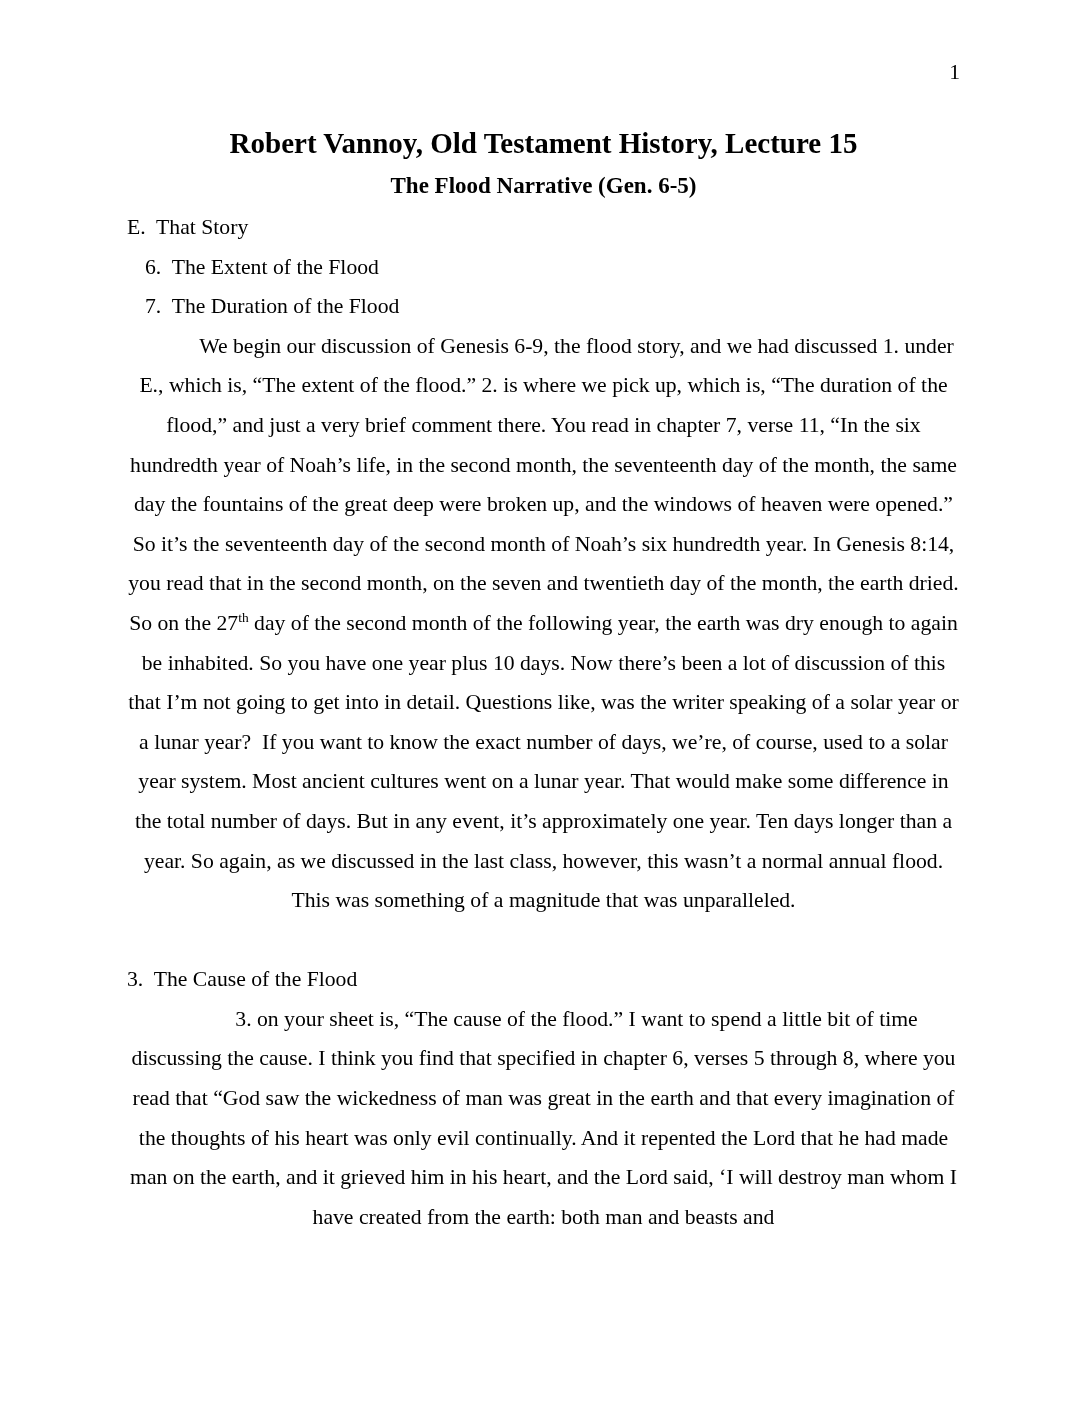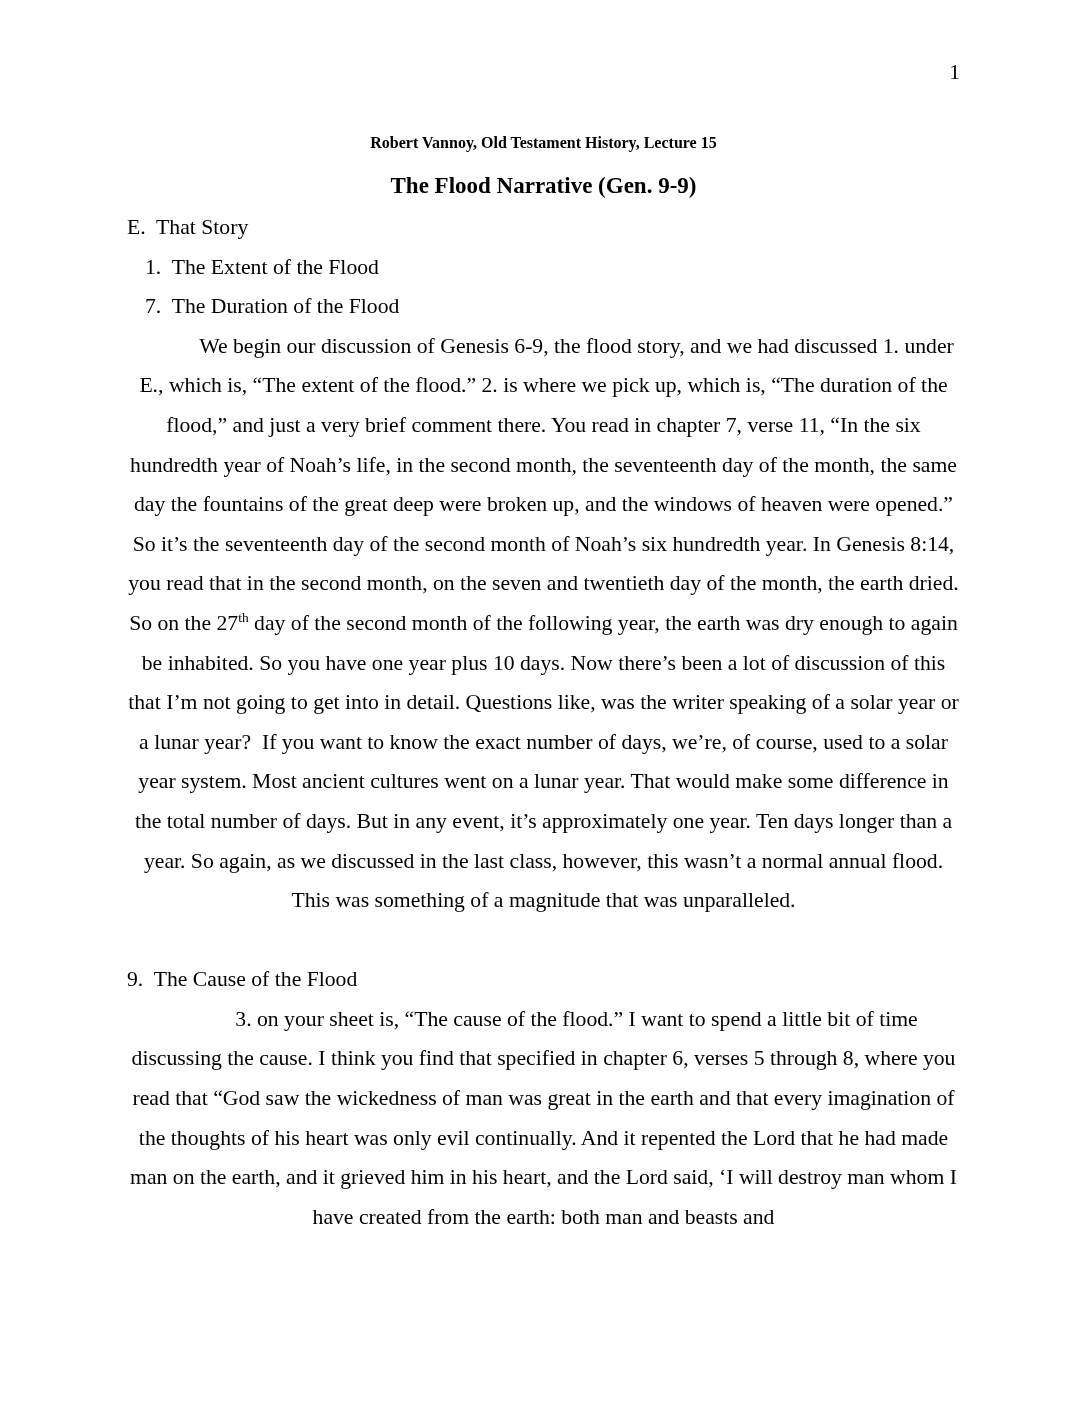--- a/index.html
+++ b/index.html
@@ -20,21 +20,21 @@
   }
   .page-number {
     text-align: right;
     line-height: 40px;
     white-space: pre-wrap;
   }
   .doc-title {
     margin-top: 31px;
     text-align: center;
     font-weight: 700;
-    font-size: 16px;
+    font-size: 29px;
     line-height: 40px;
     white-space: pre-wrap;
   }
   .doc-subtitle {
     text-align: center;
     font-weight: 700;
     font-size: 23px;
     line-height: 45px;
     white-space: pre-wrap;
   }
@@ -58,29 +58,29 @@
 </style>
 </head>
 <body>
 
 <div class="page">
 
   <div class="page-number">1</div>
 
   <h1 class="doc-title">Robert Vannoy, Old Testament History, Lecture 15</h1>
 
-  <h2 class="doc-subtitle">The Flood Narrative (Gen. 9-9)</h2>
+  <h2 class="doc-subtitle">The Flood Narrative (Gen. 6-5)</h2>
 
   <div class="outline-line">E.  That Story</div>
 
-  <div class="outline-line indented">1.  The Extent of the Flood</div>
+  <div class="outline-line indented">6.  The Extent of the Flood</div>
 
   <div class="outline-line indented">7.  The Duration of the Flood</div>
 
   <p class="body-para"><span>We begin our discussion of Genesis 6-9, the flood story, and we had discussed 1. under E., which is, “The extent of the flood.” 2. is where we pick up, which is, “The duration of the flood,” and just a very brief comment there. You read in chapter 7, verse 11, “In the six hundredth year of Noah’s life, in the second month, the seventeenth day of the month, the same day the fountains of the great deep were broken up, and the windows of heaven were opened.” So it’s the seventeenth day of the second month of Noah’s six hundredth year. In Genesis 8:14, you read that in the second month, on the seven and twentieth day of the month, the earth dried. So on the 27</span><sup class="ordinal">th</sup><span> day of the second month of the following year, the earth was dry enough to again be inhabited. So you have one year plus 10 days. Now there’s been a lot of discussion of this that I’m not going to get into in detail. Questions like, was the writer speaking of a solar year or a lunar year?  If you want to know the exact number of days, we’re, of course, used to a solar year system. Most ancient cultures went on a lunar year. That would make some difference in the total number of days. But in any event, it’s approximately one year. Ten days longer than a year. So again, as we discussed in the last class, however, this wasn’t a normal annual flood. This was something of a magnitude that was unparalleled.</span></p>
 
   <div class="blank-line"></div>
 
-  <div class="outline-line">9.  The Cause of the Flood</div>
+  <div class="outline-line">3.  The Cause of the Flood</div>
 
   <p class="body-para">3. on your sheet is, “The cause of the flood.” I want to spend a little bit of time discussing the cause. I think you find that specified in chapter 6, verses 5 through 8, where you read that “God saw the wickedness of man was great in the earth and that every imagination of the thoughts of his heart was only evil continually. And it repented the Lord that he had made man on the earth, and it grieved him in his heart, and the Lord said, ‘I will destroy man whom I have created from the earth: both man and beasts and</p>
 
 </div>
 
 </body></html>

